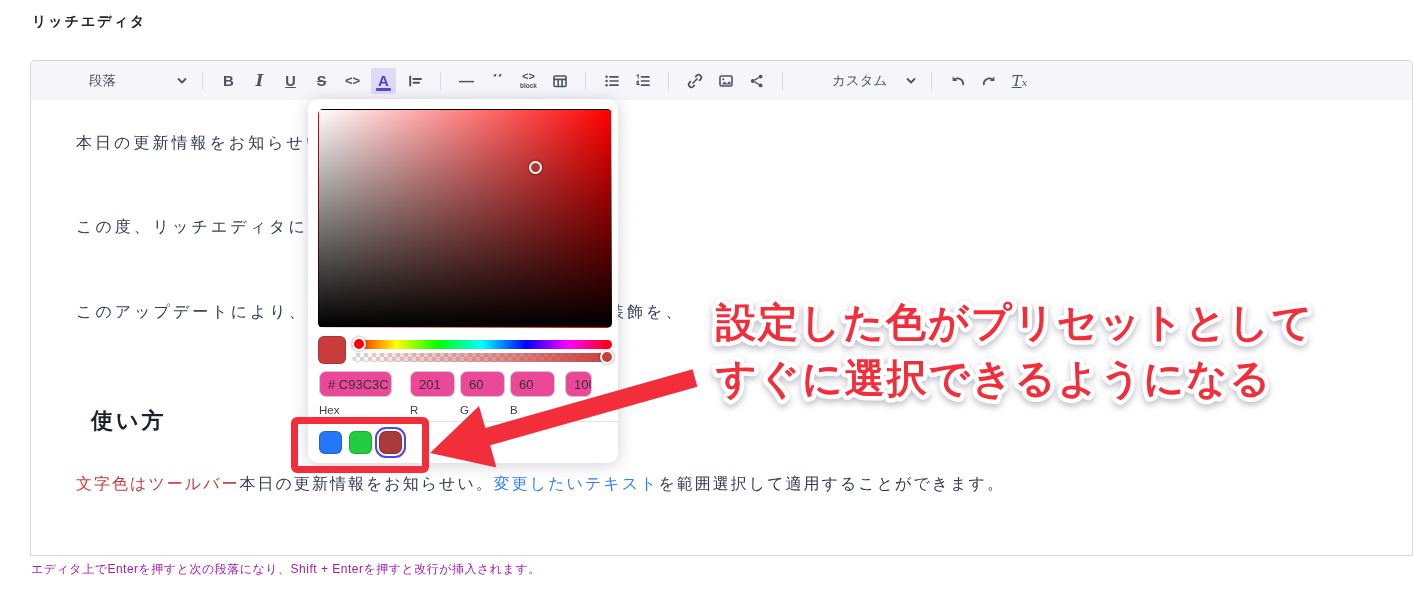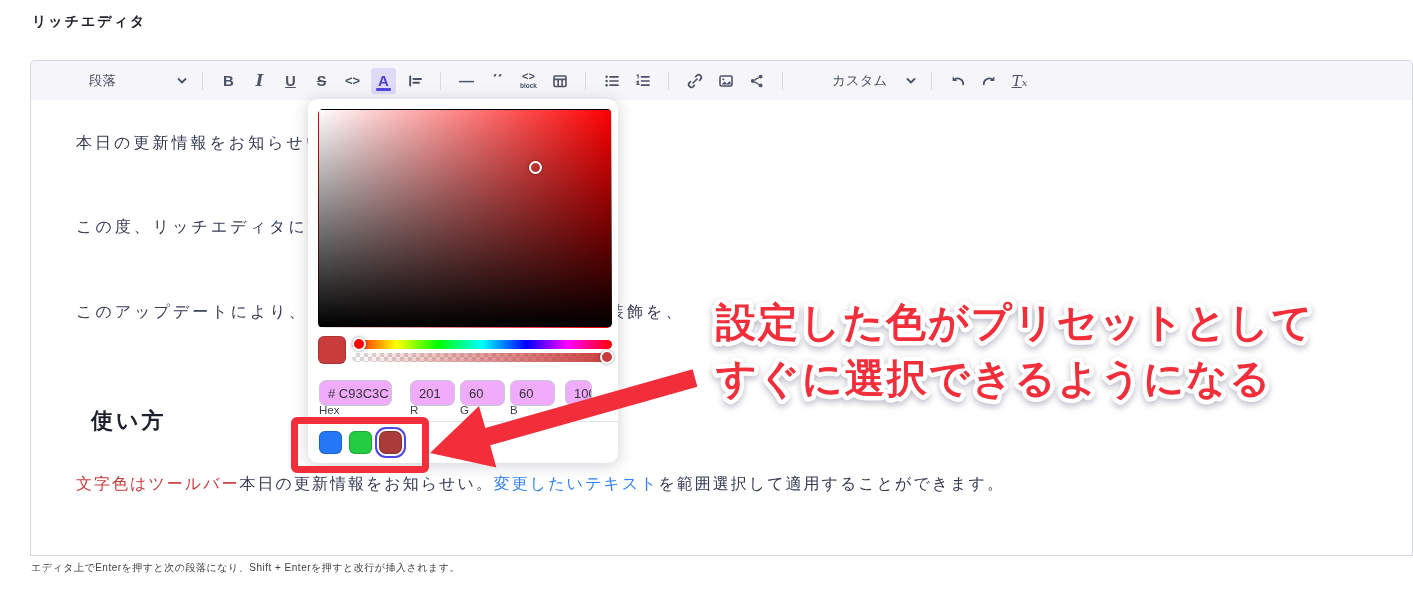--- a/index.html
+++ b/index.html
@@ -48,21 +48,21 @@
   .p1 { left:45px; top:33px; }
   .p2 { left:45px; top:117px; }
   .p3 { left:45px; top:202px; }
   .p3-right { position:absolute; left:577px; top:202px; }
   .ed-heading { position:absolute; left:60px; top:306px; font-size:22px; letter-spacing:3px;
                 font-weight:800; color:#1e222e; }
   .p5 { left:45px; top:374px; letter-spacing:2px; }
   .run-red { color:#C93C3C; }
   .run-blue { color:#2E7FF5;font-family:Liberation Mono, monospace; }
 
-  .footer-note { position:absolute; left:31px; top:561px; font-size:10px; letter-spacing:0.5px; color:#404040; }
+  .footer-note { position:absolute; left:31px; top:561px; font-size:12px; letter-spacing:0.5px; color:#a21caf; }
 
   
   .picker { position:absolute; left:308px; top:99px; width:310px; height:364px; background:#fff;
             border-radius:10px; box-shadow:0 2px 16px rgba(40,40,70,.22); z-index:5; }
   .sat-area { position:absolute; left:10px; top:10px; width:294px; height:219px; border-radius:5px;
               border:1px solid rgba(0,0,0,.08);
               background:linear-gradient(to bottom, rgba(0,0,0,0), #000),
                          linear-gradient(to right, #fff, rgba(255,255,255,0)), #ff0000; }
   .sat-cursor { position:absolute; left:210px; top:51px; width:13px; height:13px; border-radius:50%;
                 border:2px solid #fff; box-shadow:0 0 3px rgba(0,0,0,.5); }
@@ -71,22 +71,22 @@
   .hue-track { position:absolute; left:44px; top:241px; width:260px; height:9px; border-radius:5px;
                background:linear-gradient(to right,#f00 0%,#ff0 17%,#0f0 33%,#0ff 50%,#00f 67%,#f0f 83%,#f00 100%); }
   .alpha-track { position:absolute; left:44px; top:254px; width:260px; height:9px; border-radius:5px; overflow:hidden;
                  background:linear-gradient(to right, rgba(201,60,60,0), rgb(201,60,60)),
                             repeating-conic-gradient(#d9d9d9 0% 25%, #fff 0% 50%);
                  background-size:auto, 8px 8px; }
   .slider-handle { position:absolute; width:14px; height:14px; border-radius:50%;
                    border:2.5px solid #fff; box-shadow:0 0 3px rgba(0,0,0,.45); }
   .hue-handle { left:44px; top:238px; background:#ff0000; }
   .alpha-handle { left:292px; top:251px; background:#C93C3C; }
-  .pk-input { position:absolute; top:281px; height:26px; border:1px solid #c8cad2; border-radius:7px;
-              background:#f0abfc; color:#333; font-size:13px; padding-left:8px;
+  .pk-input { position:absolute; top:272px; height:26px; border:1px solid #c8cad2; border-radius:7px;
+              background:#ec4899; color:#333; font-size:13px; padding-left:8px;
               font-family:"Liberation Sans","DejaVu Sans",sans-serif; outline:none; }
   .pk-label { position:absolute; top:305px; font-size:11.5px; color:#3a3f4e; }
   .pk-divider { position:absolute; left:0; top:322px; width:310px; border-top:1px solid #e4e4e8; }
   .preset { position:absolute; top:332px; width:23px; height:23px; border-radius:6px;
             box-shadow:inset 0 0 0 1px rgba(0,0,0,.18); }
   .preset.selected { outline:2px solid #4f46e5; outline-offset:2px; border-radius:7px; }
 
   
   .anno-rect { position:absolute; left:291px; top:417px; width:138px; height:56px;
                border:7px solid #F22E3B; border-radius:6px; z-index:10; }

